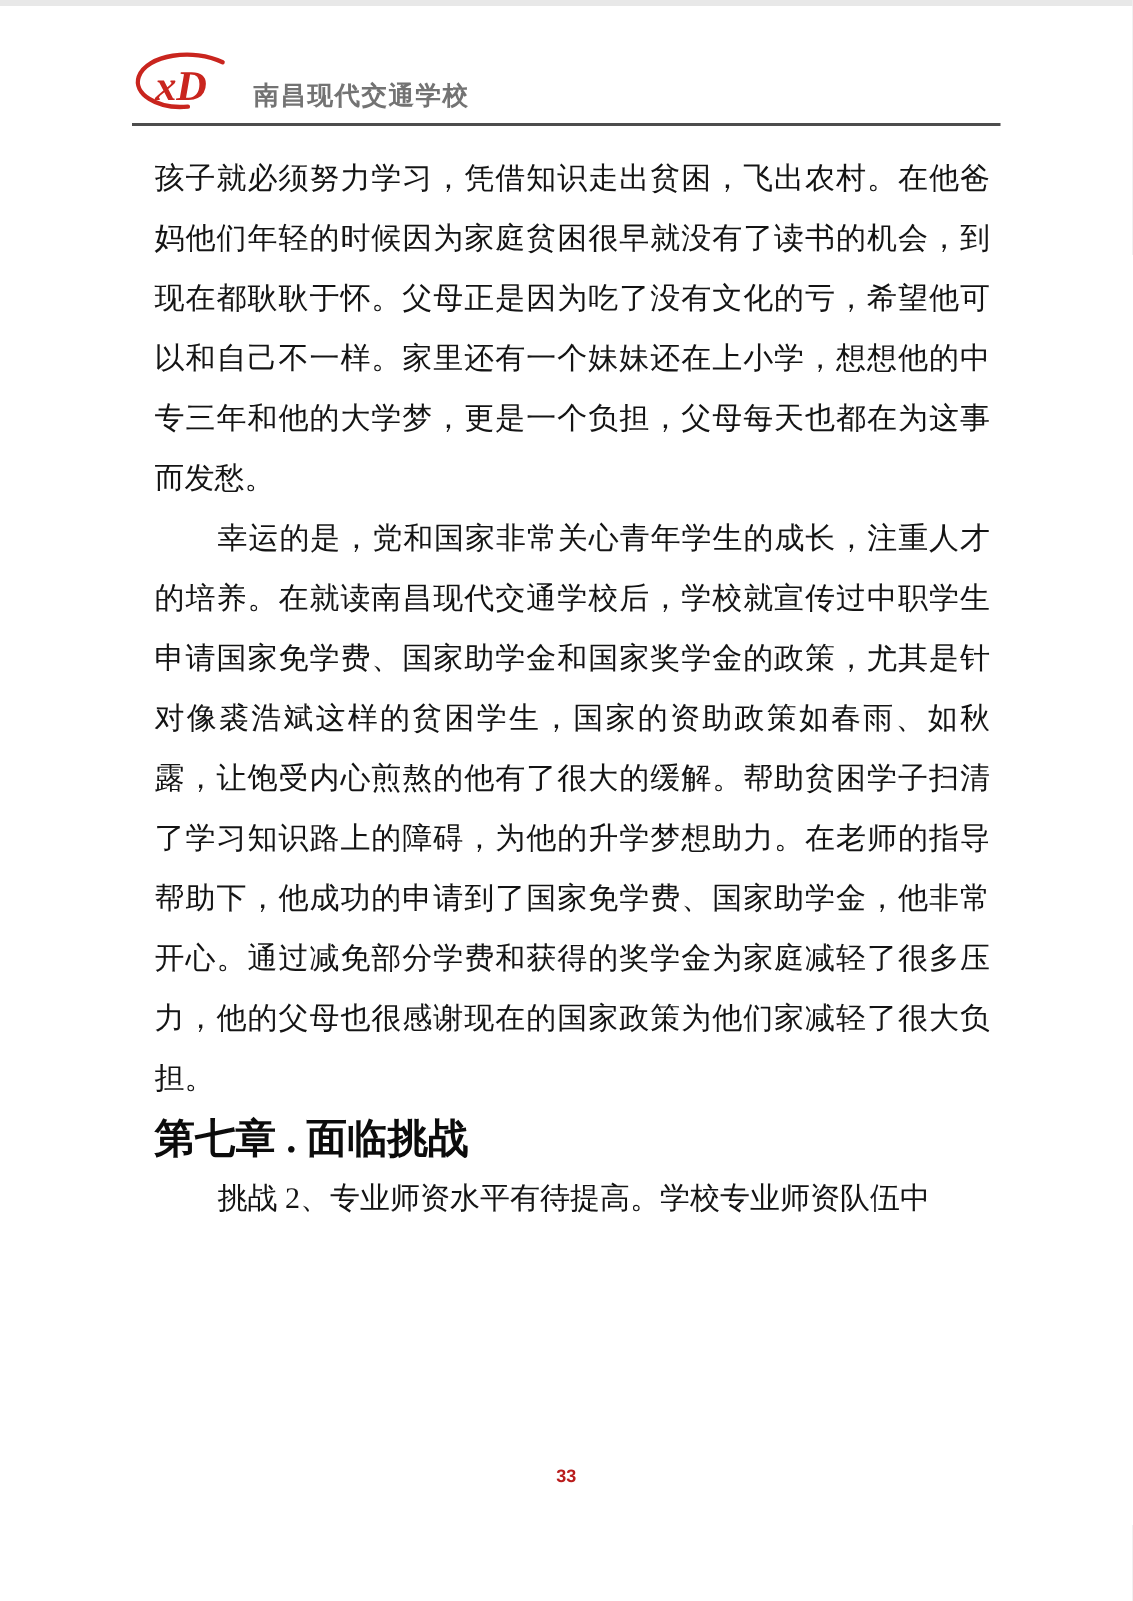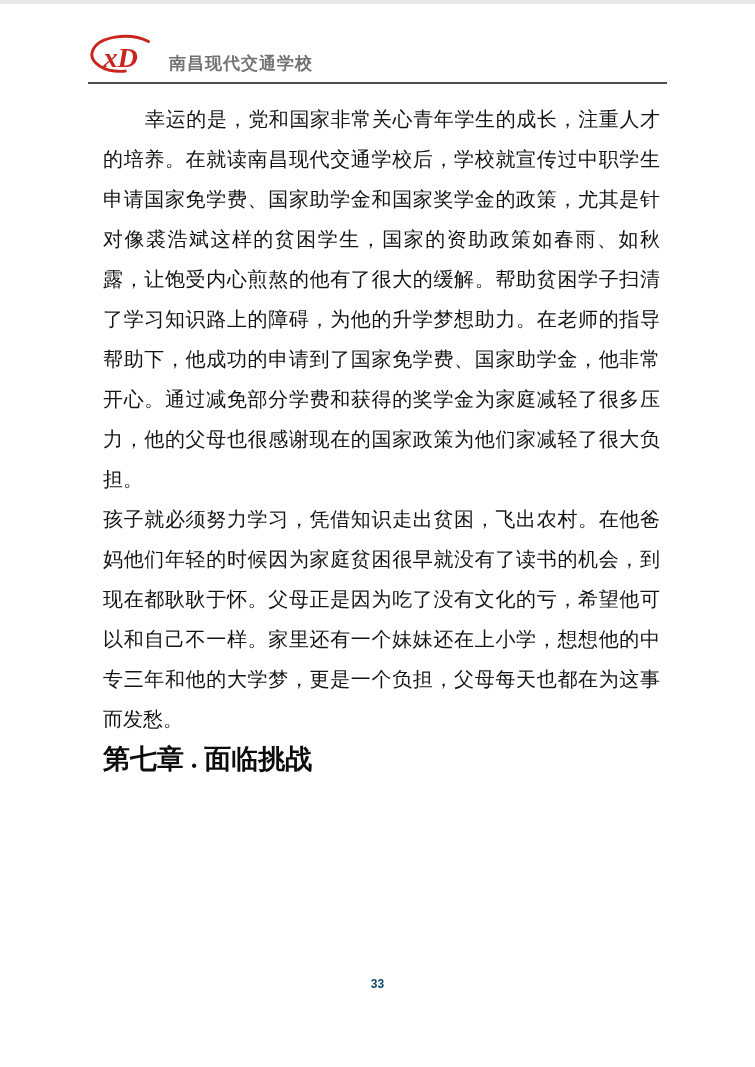--- a/index.html
+++ b/index.html
@@ -67,41 +67,42 @@
   }
   .page-number {
     position: absolute;
     left: 0;
     right: 0;
     top: 973px;
     text-align: center;
     font-family: "Liberation Sans", "DejaVu Sans", sans-serif;
     font-size: 12px;
     font-weight: bold;
-    color: #0c4a6e;
+    color: #b91c1c;
   }
 </style>
 </head>
 <body>
 
 <div class="page">
 
   <header class="header">
     <div class="logo">
       <svg width="72" height="46" viewBox="0 0 112 68" xmlns="http://www.w3.org/2000/svg">
         <path d="M 94 13 C 64 -2, 15 5, 7 28 C 1 45, 25 62, 58 59" fill="none" stroke="#c9251e" stroke-width="4.5" stroke-linecap="round"></path>
         <text x="24" y="52" font-size="44" fill="#c9251e">xD</text>
       </svg>
     </div>
     <div class="school-name">南昌现代交通学校</div>
   </header>
 
   <div class="header-rule"></div>
 
   <main class="doc-body">
+    <p class="para">孩子就必须努力学习，凭借知识走出贫困，飞出农村。在他爸妈他们年轻的时候因为家庭贫困很早就没有了读书的机会，到现在都耿耿于怀。父母正是因为吃了没有文化的亏，希望他可以和自己不一样。家里还有一个妹妹还在上小学，想想他的中专三年和他的大学梦，更是一个负担，父母每天也都在为这事而发愁。</p>
     <p class="para indent">幸运的是，党和国家非常关心青年学生的成长，注重人才的培养。在就读南昌现代交通学校后，学校就宣传过中职学生申请国家免学费、国家助学金和国家奖学金的政策，尤其是针对像裘浩斌这样的贫困学生，国家的资助政策如春雨、如秋露，让饱受内心煎熬的他有了很大的缓解。帮助贫困学子扫清了学习知识路上的障碍，为他的升学梦想助力。在老师的指导帮助下，他成功的申请到了国家免学费、国家助学金，他非常开心。通过减免部分学费和获得的奖学金为家庭减轻了很多压力，他的父母也很感谢现在的国家政策为他们家减轻了很大负担。</p>
-    <p class="para">孩子就必须努力学习，凭借知识走出贫困，飞出农村。在他爸妈他们年轻的时候因为家庭贫困很早就没有了读书的机会，到现在都耿耿于怀。父母正是因为吃了没有文化的亏，希望他可以和自己不一样。家里还有一个妹妹还在上小学，想想他的中专三年和他的大学梦，更是一个负担，父母每天也都在为这事而发愁。</p>
     <h2 class="chapter-heading">第七章 . 面临挑战</h2>
+    <p class="para indent">挑战 2、专业师资水平有待提高。学校专业师资队伍中</p>
   </main>
 
   <footer class="page-number">33</footer>
 
 </div>
 
 </body></html>

